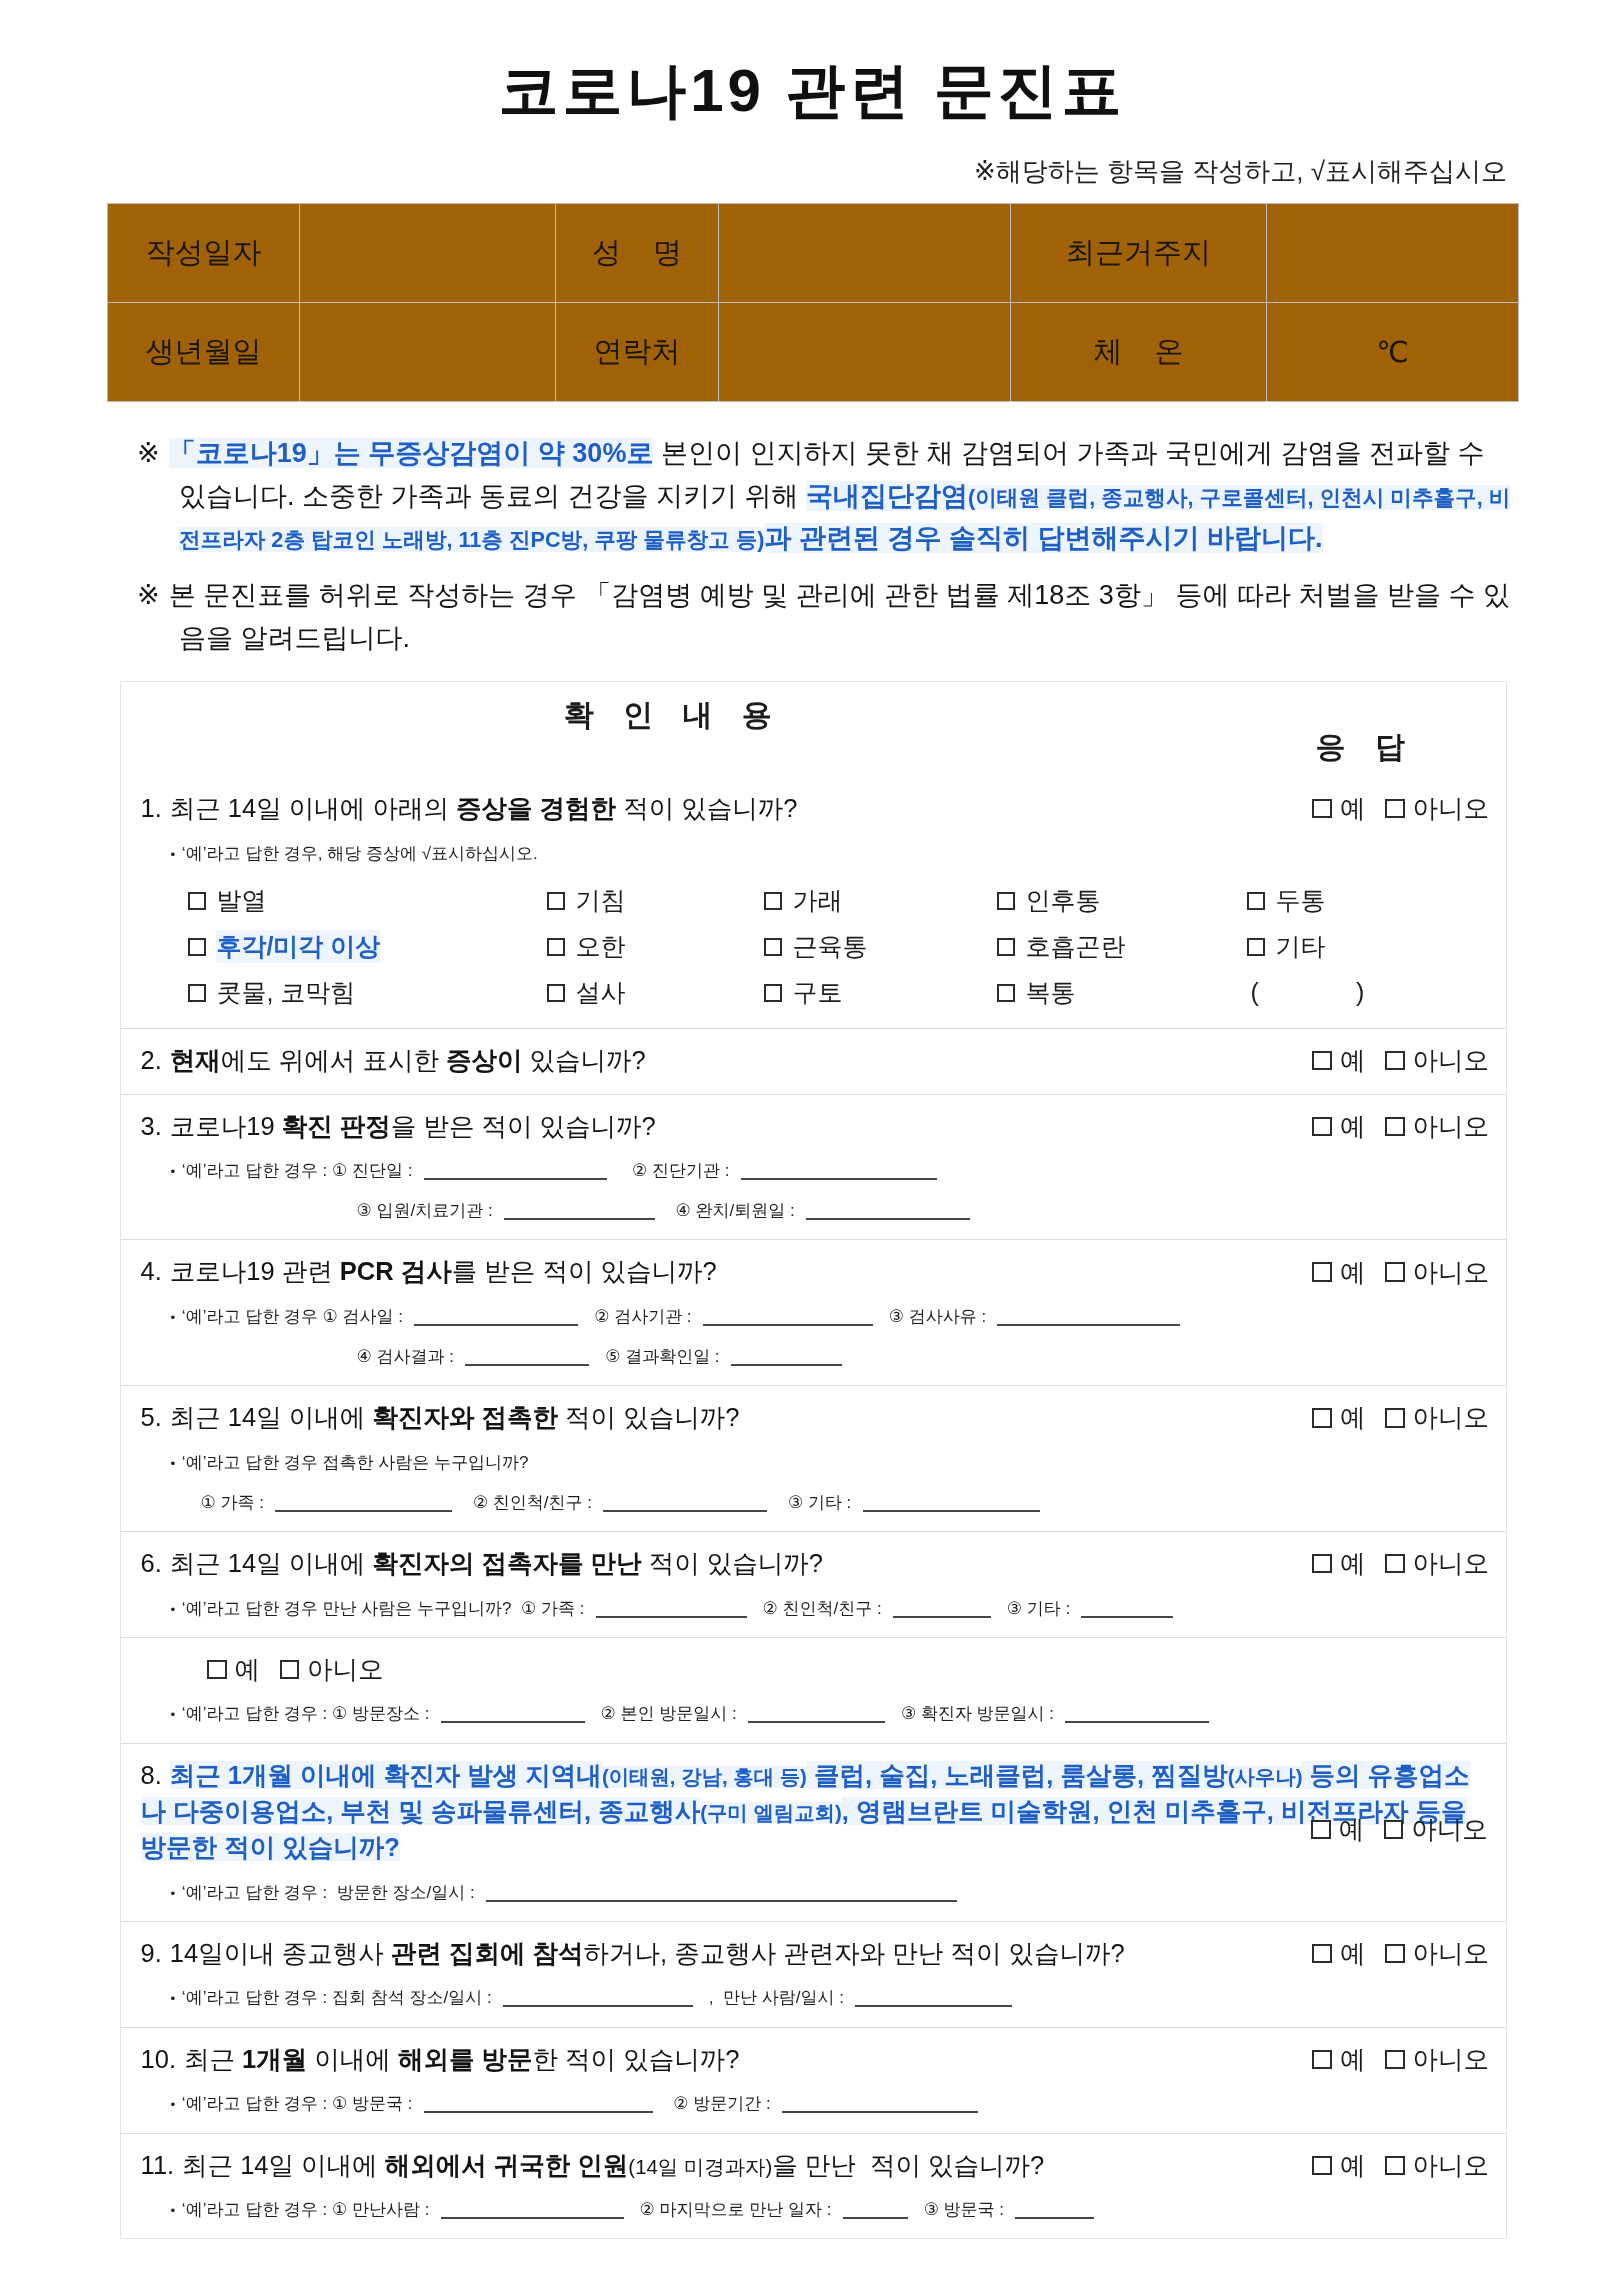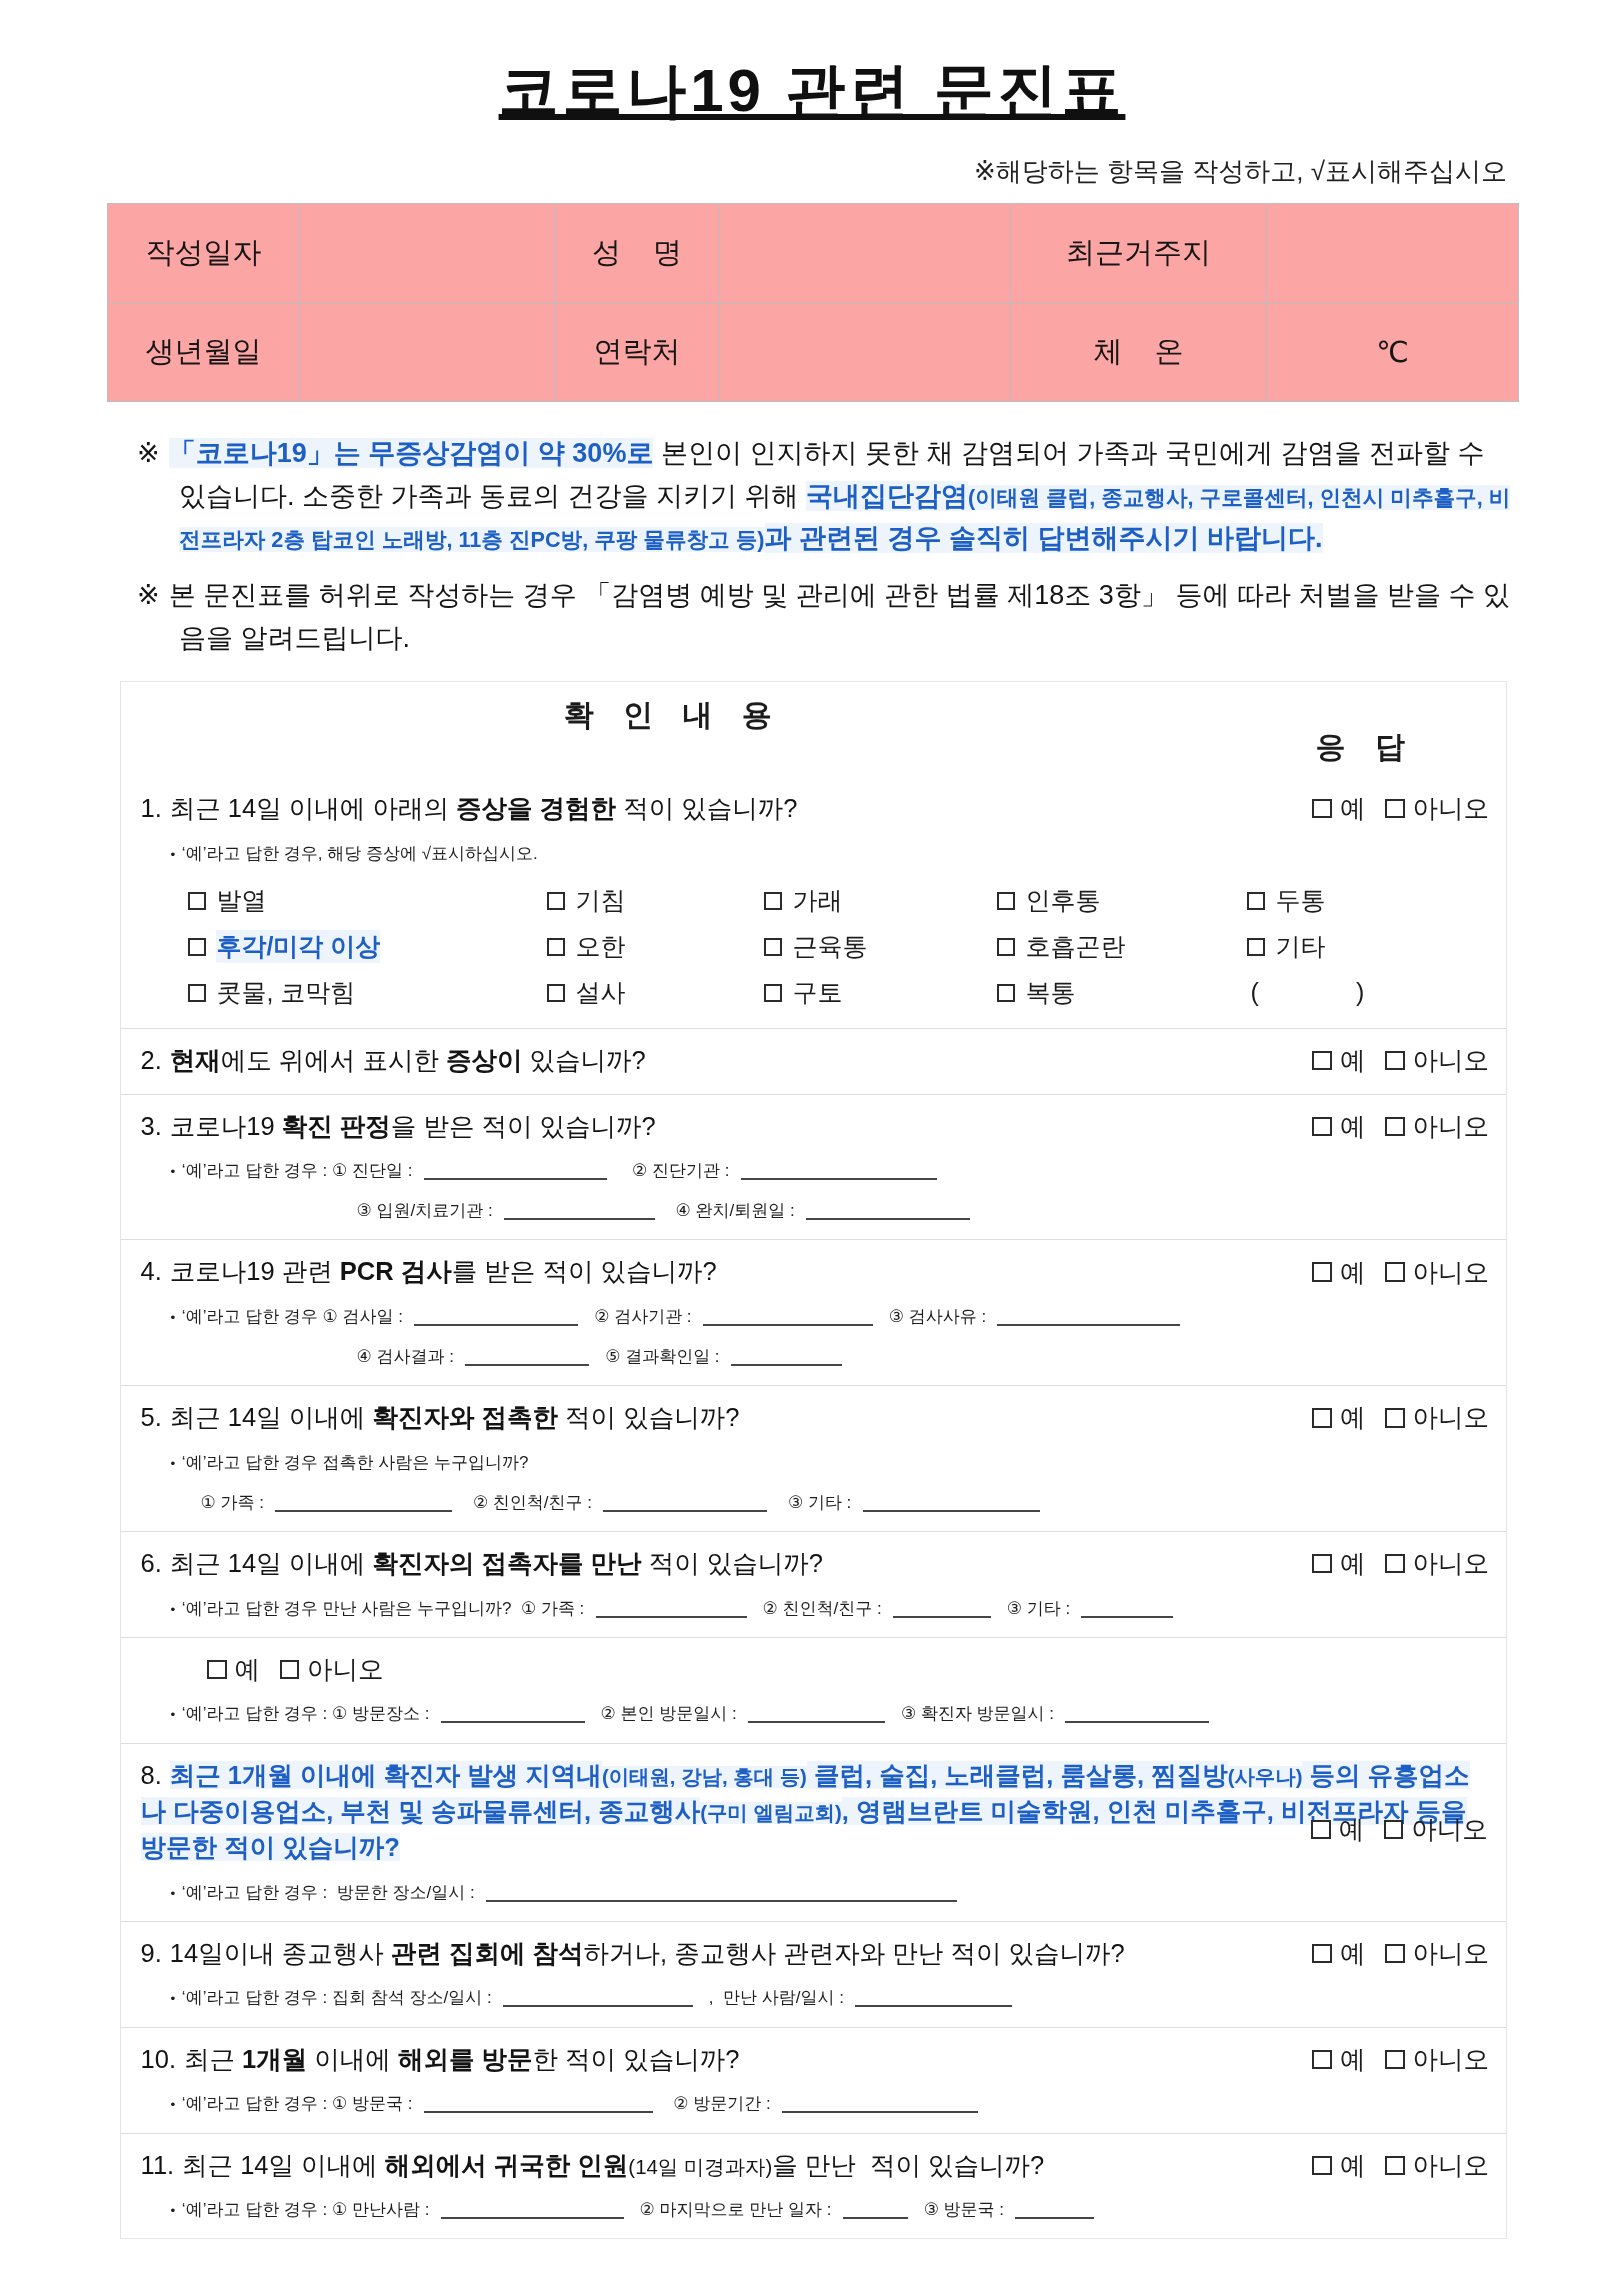--- a/index.html
+++ b/index.html
@@ -11,32 +11,32 @@
   }
   *{box-sizing:border-box;margin:0;padding:0;}
   html,body{background:#f2f2f2;}
   body{font-family:"Liberation Sans","DejaVu Sans",sans-serif;color:var(--ink);}
   .page{
     position:relative;width:1624px;height:2295px;background:#ffffff;
     overflow:hidden;margin:0 auto;padding-top:51px;
   }
   
   .title{
-    text-align:center;font-size:60px;font-weight:700;letter-spacing:3.9px;color:#101010;text-decoration:underline;
+    text-align:center;font-size:60px;font-weight:700;letter-spacing:3.9px;color:#101010;
   }
   .subtitle{
     text-align:right;margin:22px 117px 14.4px 0;font-size:26px;color:#222;
   }
   
   table.info{
     border-collapse:collapse;margin-left:107px;table-layout:fixed;width:1411px;
   }
   table.info td{
     border:0.7px solid var(--table-line);height:99px;font-size:29px;
-    vertical-align:middle;background:#fca5a5;
+    vertical-align:middle;background:#a16207;
   }
   table.info td.lbl{text-align:center;color:#161616;}
   table.info td.val{text-align:center;color:#161616;}
   
   .notices{margin:30px 110px 0 137px;}
   .notice{
     font-size:27px;line-height:1.56;margin-bottom:15.7px;
     padding-left:42px;text-indent:-42px;color:#151515;
   }
   .notice .marker{margin-right:9.2px;}

